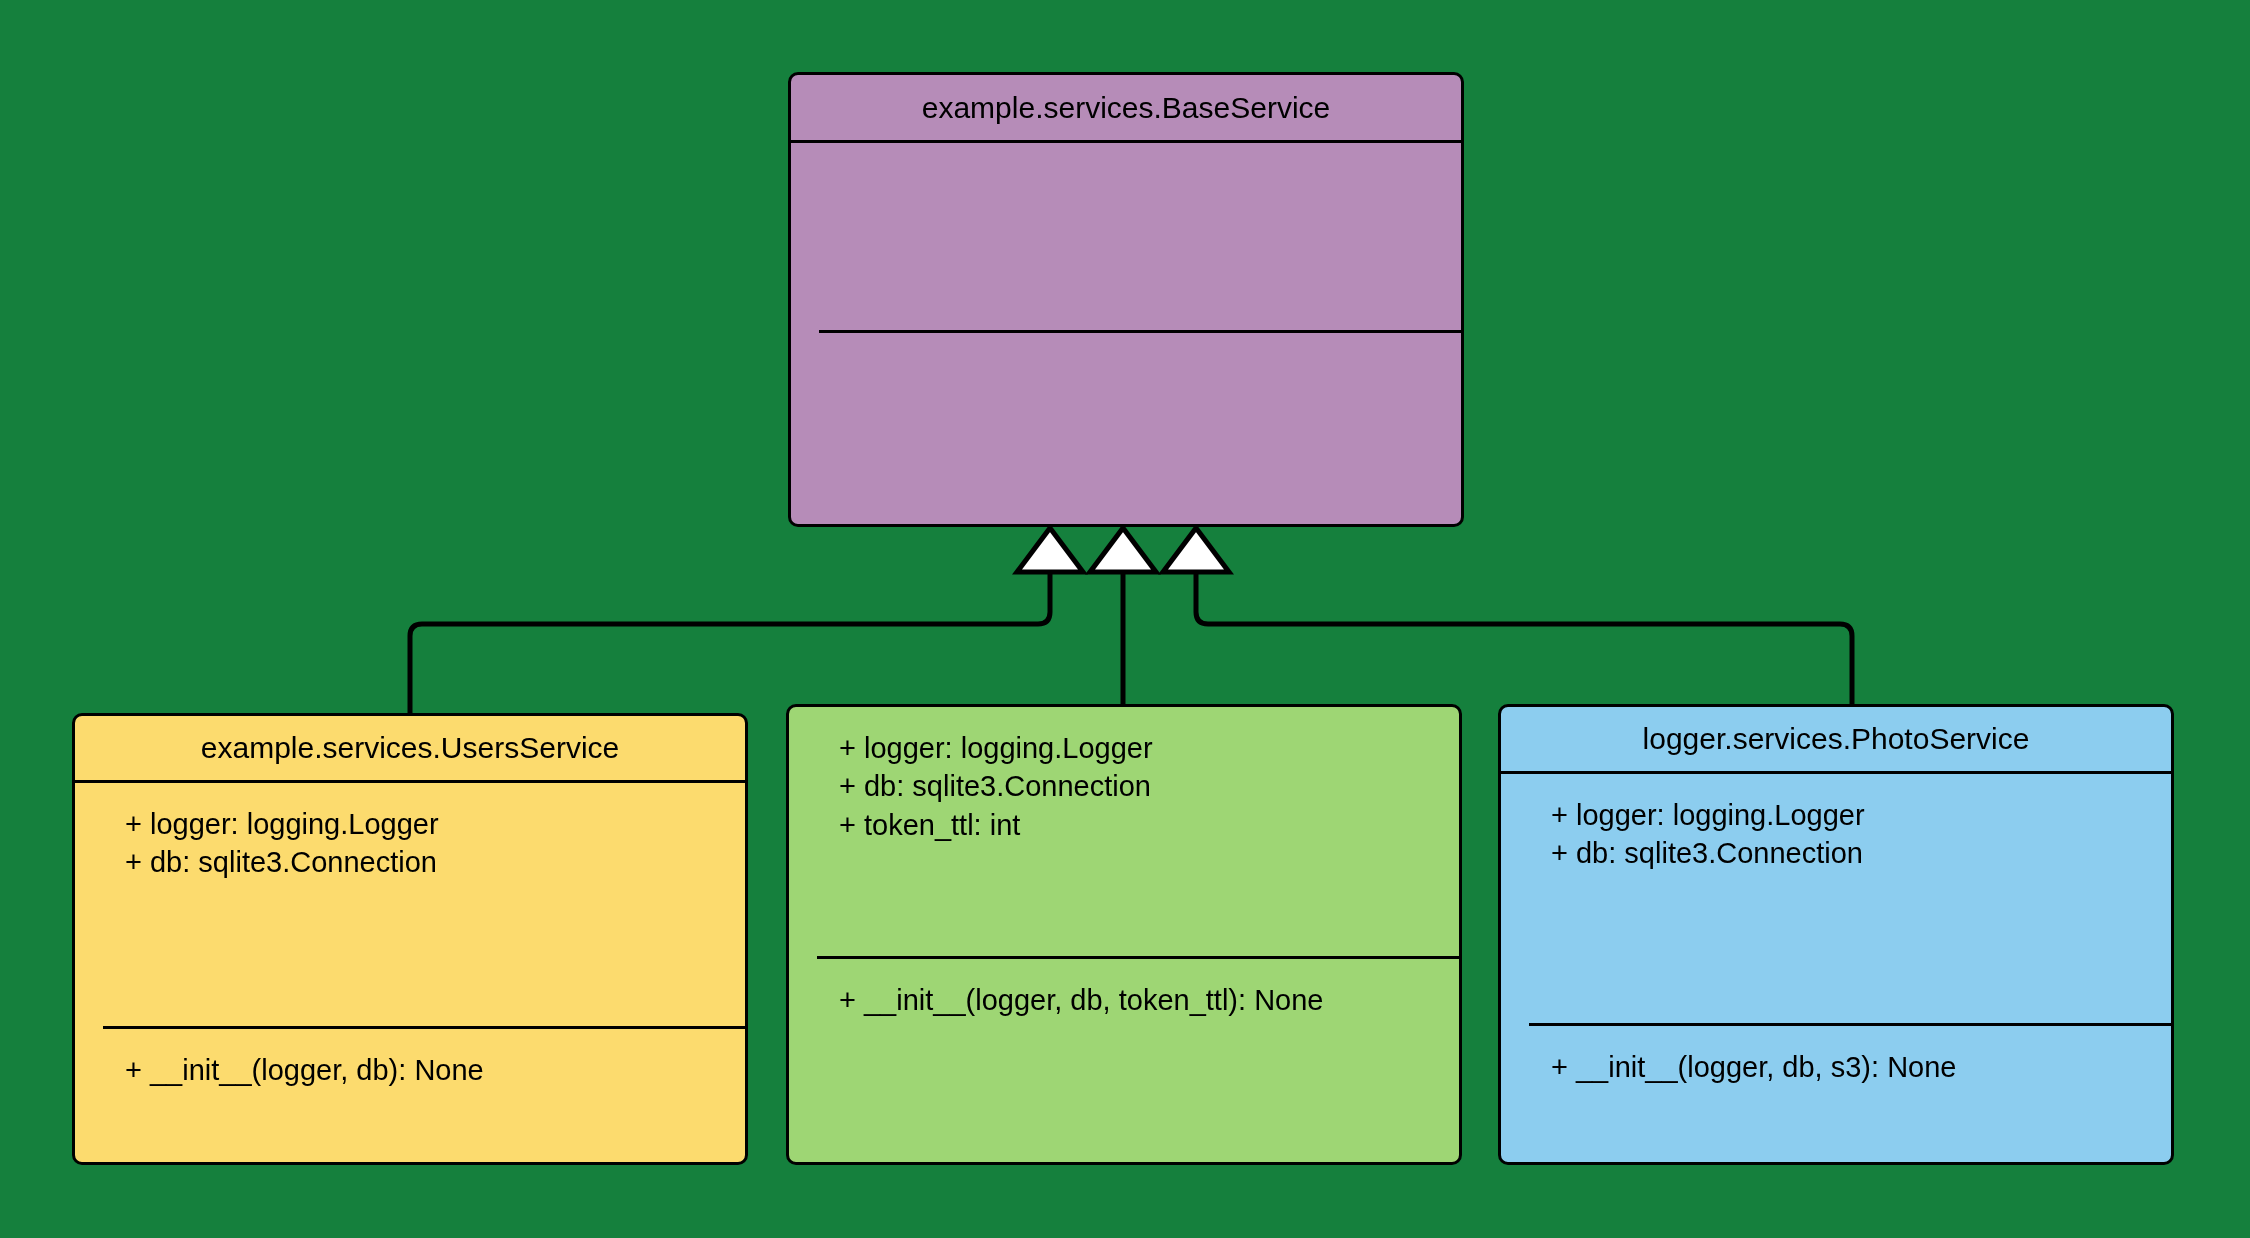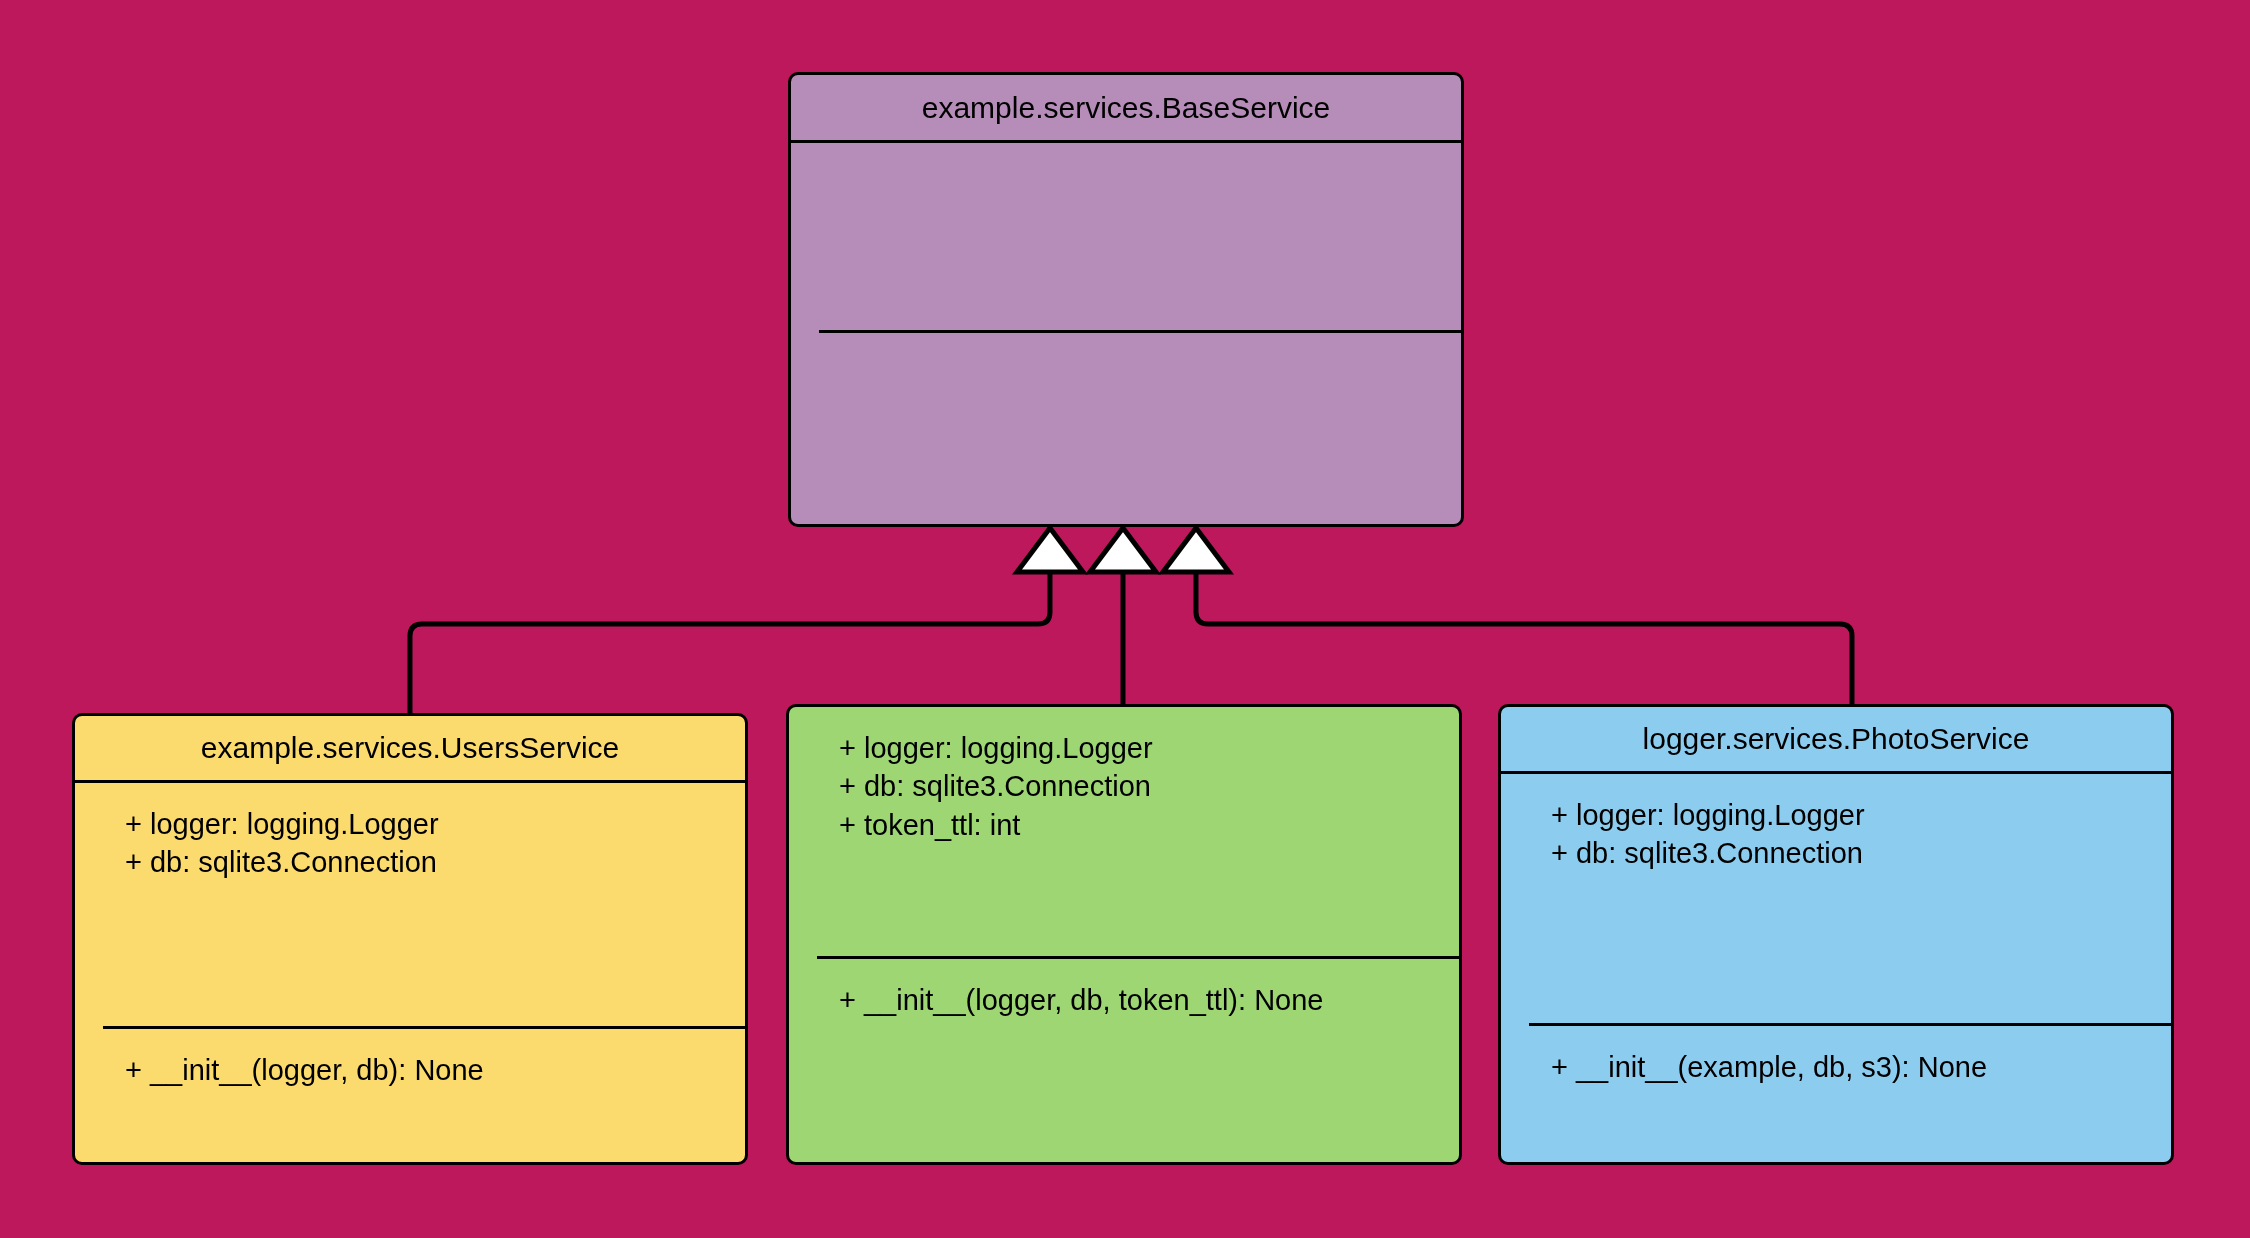--- a/index.html
+++ b/index.html
@@ -7,21 +7,21 @@
     padding: 0;
     background: #ffffff;
   }
   body {
     font-family: "Liberation Sans", sans-serif;
   }
   #canvas {
     position: relative;
     width: 2250px;
     height: 1238px;
-    background: #be185d;
+    background: #15803d;
     overflow: hidden;
   }
   #edges {
     position: absolute;
     left: 0;
     top: 0;
     width: 2250px;
     height: 1238px;
     pointer-events: none;
   }
@@ -132,17 +132,17 @@
     </div>
   </div>
 
   <div class="uml-class" id="class-photo" style="background:#8ccdef;">
     <div class="uml-title">logger.services.PhotoService</div>
     <div class="uml-attrs">
       <div class="uml-line">+ logger: logging.Logger</div>
       <div class="uml-line">+ db: sqlite3.Connection</div>
     </div>
     <div class="uml-methods">
-      <div class="uml-line">+ __init__(example, db, s3): None</div>
+      <div class="uml-line">+ __init__(logger, db, s3): None</div>
     </div>
   </div>
 
 </div>
 
 </body></html>

